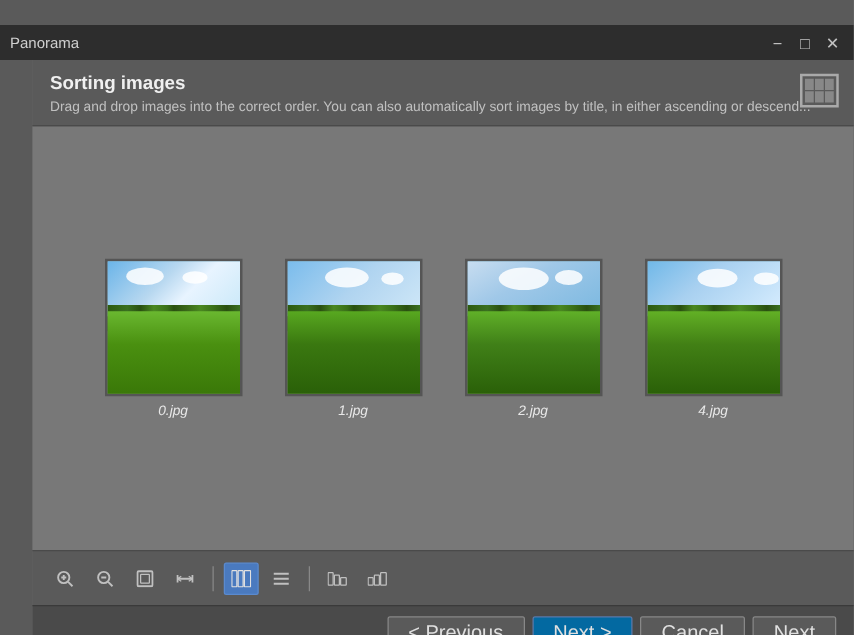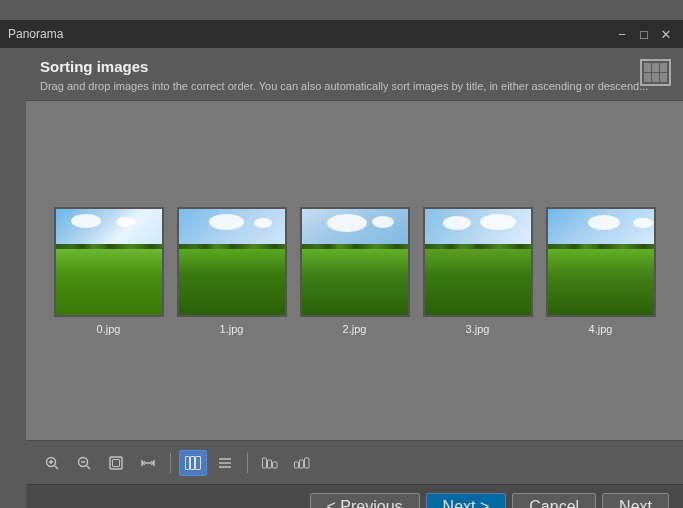--- a/index.html
+++ b/index.html
@@ -98,22 +98,23 @@
       flex: 1;
       background: #787878;
       display: flex;
       align-items: center;
       justify-content: center;
       padding: 20px;
     }
 
     .images-row {
       display: flex;
-      gap: 13px;
+      gap: 34px;
       align-items: flex-end;
+      font-style: italic;
     }
 
     .image-item {
       display: flex;
       flex-direction: column;
       align-items: center;
       gap: 6px;
     }
 
     .image-thumb {
@@ -303,33 +304,20 @@
             <div class="cloud" style="width:40px;height:18px;top:0;left:15px;"></div>
             <div class="cloud" style="width:22px;height:12px;top:2px;left:60px;"></div>
           </div>
           <div class="thumb-water" style="left:15%;right:15%;height:18%;"></div>
           <div class="thumb-trees"></div>
           <div class="thumb-grass" style="background: linear-gradient(180deg, #60b028 0%, #408018 40%, #2a6008 100%);"></div>
         </div>
         <div class="image-label">2.jpg</div>
       </div>
 
-      <div class="image-item">
-        <div class="image-thumb">
-          <div class="thumb-sky" style="background: linear-gradient(120deg, #88c0e8 0%, #b8d8f0 50%, #e0f0ff 100%);"></div>
-          <div class="thumb-clouds">
-            <div class="cloud" style="width:28px;height:14px;top:2px;left:8px;"></div>
-            <div class="cloud" style="width:36px;height:16px;top:0;left:45px;"></div>
-          </div>
-          <div class="thumb-water" style="left:25%;right:10%;height:16%;"></div>
-          <div class="thumb-trees"></div>
-          <div class="thumb-grass" style="background: linear-gradient(180deg, #5aa020 0%, #3a7810 40%, #2a6008 100%);"></div>
-        </div>
-        <div class="image-label">3.jpg</div>
-      </div>
 
       <div class="image-item">
         <div class="image-thumb">
           <div class="thumb-sky" style="background: linear-gradient(140deg, #70b8e8 0%, #a8d0f0 40%, #d8eeff 100%);"></div>
           <div class="thumb-clouds">
             <div class="cloud" style="width:32px;height:15px;top:1px;left:30px;"></div>
             <div class="cloud" style="width:20px;height:10px;top:4px;left:75px;"></div>
           </div>
           <div class="thumb-trees"></div>
           <div class="thumb-grass" style="background: linear-gradient(180deg, #62b025 0%, #428015 40%, #2a6008 100%);"></div>

